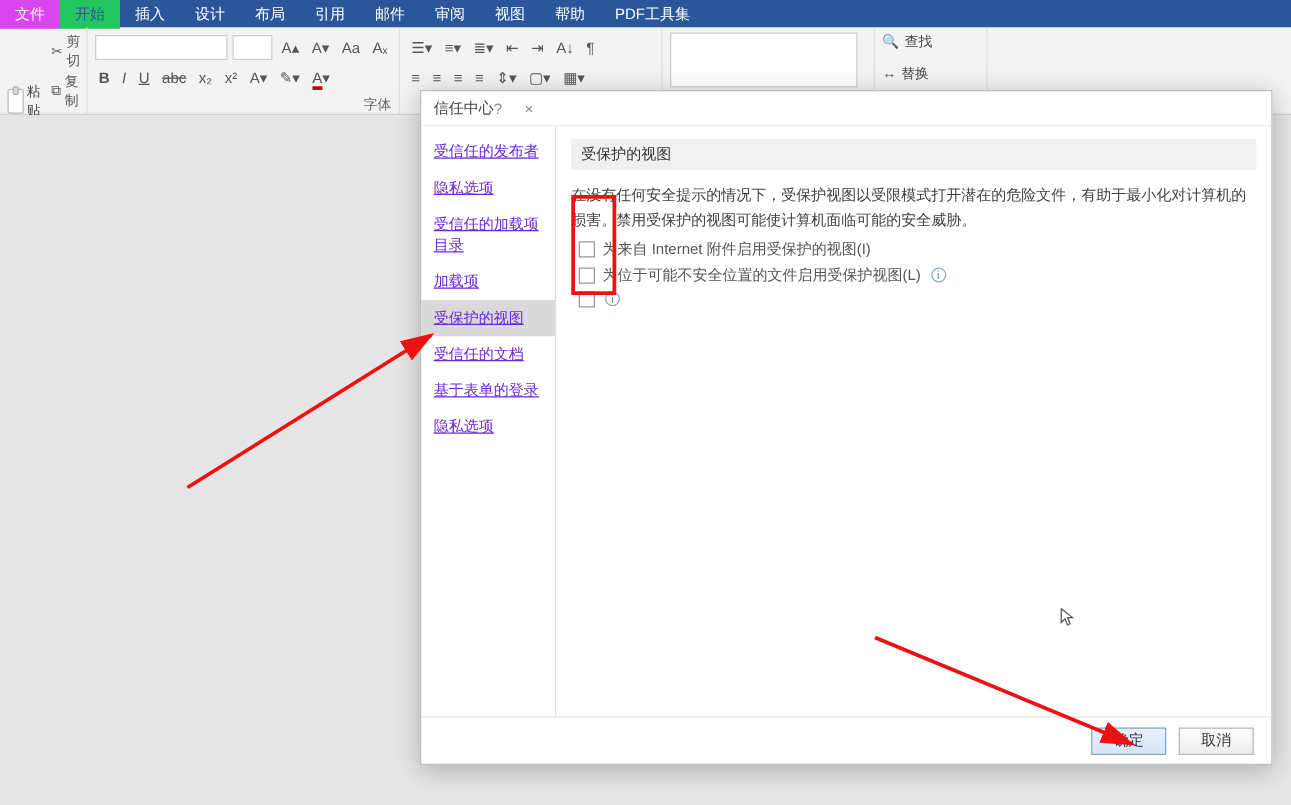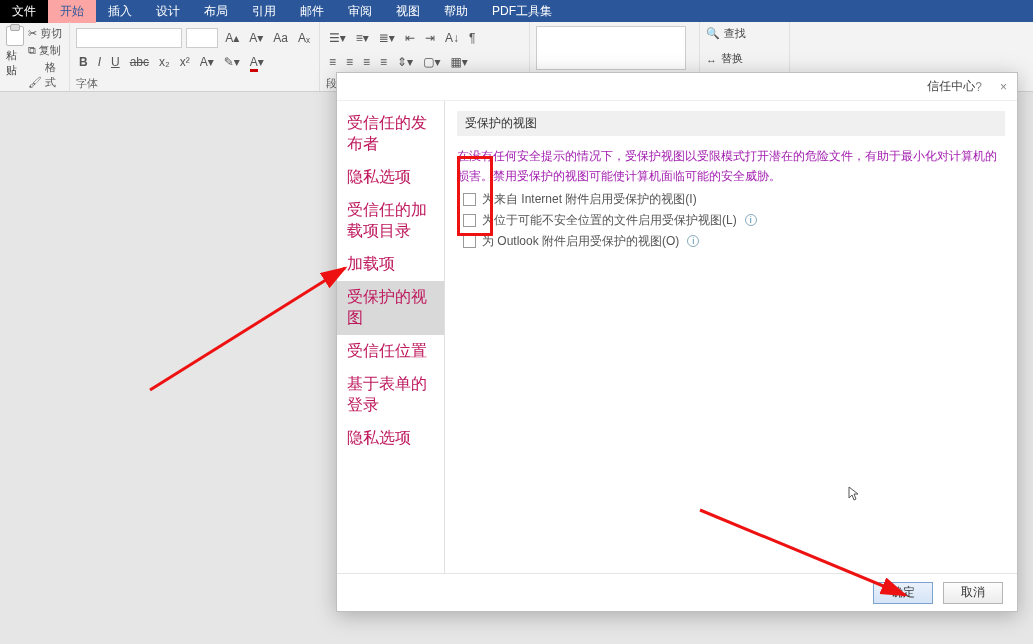--- a/index.html
+++ b/index.html
@@ -1,32 +1,32 @@
 <!DOCTYPE html>
 <html><head>
 <meta charset="utf-8">
 <style>
   * { box-sizing: border-box; margin: 0; padding: 0; }
   body { font-family: "Microsoft YaHei", "Segoe UI", sans-serif; font-size: 12px; color: #333; background: #f3f3f3; width: 1033px; height: 644px; overflow: hidden; position: relative; }
 
   
   .ribbon-tabs { background: #2b579a; height: 22px; display: flex; align-items: center; color: #fff; font-size: 12px; padding-left: 0; }
   .ribbon-tabs .tab { padding: 3px 12px; cursor: pointer; }
-  .ribbon-tabs .tab.active { background: #fca5a5; color: #2b579a; }
-  .ribbon-tabs .tab.file { background: #000000; color: #fff; }
+  .ribbon-tabs .tab.active { background: #22c55e; color: #2b579a; }
+  .ribbon-tabs .tab.file { background: #d946ef; color: #fff; }
   .ribbon-tabs .search-hint { display: flex; align-items: flex-end; gap: 4px; padding: 0 10px; color: #cde; margin-top: 48px; }
   .ribbon-tabs .bulb { width: 12px; height: 12px; }
 
   
   .ribbon-body { background: #f3f3f3; height: 70px; border-bottom: 1px solid #d0d0d0; display: flex; }
   .ribbon-group { border-right: 1px solid #e0e0e0; padding: 4px 6px 0 6px; display: flex; flex-direction: column; justify-content: space-between; }
-  .ribbon-group .label { text-align: left; color: #666; font-size: 11px; padding: 2px 0 1px 0; }
+  .ribbon-group .label { text-align: right; color: #666; font-size: 11px; padding: 2px 0 1px 0; }
   .clip-group { width: 70px; }
   .clip-group .row { display: flex; gap: 4px; }
-  .clip-group .paste { display:flex; flex-direction:column; align-items:center; gap:2px; color:#444; font-size:11px; cursor:pointer; }
+  .clip-group .paste { display:flex; flex-direction:row; align-items:center; gap:2px; color:#444; font-size:11px; cursor:pointer; }
   .paste-icon { width:18px; height:20px; border:1px solid #bbb; background:#fff; position:relative; border-radius:2px; }
   .paste-icon::before{content:'';position:absolute;top:-3px;left:3px;right:3px;height:5px;background:#ddd;border:1px solid #aaa;border-radius:2px;}
   .clip-mini { display:flex; flex-direction:column; gap:2px; font-size:11px; color:#555;}
   .clip-mini span{cursor:pointer; display:flex; align-items:center; gap:3px;}
 
   .font-group { width: 250px; }
   .font-row { display:flex; align-items:center; gap:4px; height:24px; }
   .font-combo { border:1px solid #ccc; background:#fff; height:20px; width:110px; font-size:11px; padding:0 4px; display:flex; align-items:center; color:#888;}
   .size-combo { border:1px solid #ccc; background:#fff; height:20px; width:34px; font-size:11px; display:flex; align-items:center; justify-content:center; color:#888;}
   .btn { padding:2px 3px; color:#555; cursor:pointer; font-size:12px; }
@@ -41,30 +41,30 @@
   .style-box { border:1px solid #ccc; background:#fff; width:150px; height:44px;}
 
   .edit-group { width:90px; display:flex; flex-direction:column; gap:3px; padding-top:4px; font-size:11px; color:#444;}
   .edit-group span{cursor:pointer; display:flex; align-items:center; gap:4px;}
 
   
   .doc-area { position:absolute; top:92px; left:0; right:0; bottom:0; background:#e6e6e6; }
 
   
   .dialog { position:absolute; top:72px; left:336px; width:682px; height:540px; background:#fff; border:1px solid #bfbfbf; box-shadow:0 4px 20px rgba(0,0,0,.25);}
-  .dialog-title { height:28px; display:flex; align-items:center; justify-content:flex-end; padding:0 10px; border-bottom:1px solid #eee; font-size:12px; color:#444;}
+  .dialog-title { height:28px; display:flex; align-items:center; justify-content:flex-start; padding:0 10px; border-bottom:1px solid #eee; font-size:12px; color:#444;}
   .dialog-title .right{display:flex; gap:18px; color:#888;}
   .dialog-title .right span{cursor:pointer;}
   .dialog-body { display:flex; height:472px; }
   .dlg-left { width:108px; border-right:1px solid #e0e0e0; padding:6px 0;}
-  .dlg-left .item { padding:6px 10px; font-size:16px; color:#be185d; cursor:pointer;}
+  .dlg-left .item { padding:6px 10px; font-size:12px; color:#6d28d9; cursor:pointer;text-decoration:underline;}
   .dlg-left .item.sel { background:#d9d9d9;}
   .dlg-right { flex:1; padding:10px 12px; font-size:12px; color:#444;}
   .sect-head { background:#f0f0f0; padding:4px 8px; font-size:12px; color:#333; margin-bottom:10px;}
-  .desc { line-height:1.7; color:#a21caf; margin-bottom:4px;}
+  .desc { line-height:1.7; color:#404040; margin-bottom:4px;}
   .chk-row { display:flex; align-items:center; gap:6px; margin:4px 0 4px 6px; color:#555;}
   .chk { width:13px; height:13px; border:1px solid #999; background:#fff; cursor:pointer;}
   .info-ic{ width:12px; height:12px; border:1px solid #8ab; border-radius:50%; display:inline-flex; align-items:center; justify-content:center; font-size:9px; color:#48a; margin-left:2px;}
 
   .dialog-foot { height:38px; border-top:1px solid #e5e5e5; display:flex; align-items:center; justify-content:flex-end; gap:10px; padding:0 14px;}
   .dlg-btn { width:60px; height:22px; border:1px solid #b5b5b5; background:linear-gradient(#fdfdfd,#ececec); cursor:pointer; font-size:12px; color:#333; display:flex; align-items:center; justify-content:center;}
   .dlg-btn.primary{ border-color:#7da2ce; background:linear-gradient(#eaf1fb,#d5e4f7);} 
 
   
   .anno { position:absolute; pointer-events:none; }
@@ -184,39 +184,38 @@
       <span>×</span>
     </div>
   </div>
   <div class="dialog-body">
     <div class="dlg-left">
       <div class="item">受信任的发布者</div>
       <div class="item">隐私选项</div>
       <div class="item">受信任的加载项目录</div>
       <div class="item">加载项</div>
       <div class="item sel">受保护的视图</div>
-      <div class="item">受信任位置</div>
+      <div class="item">受信任的文档</div>
       <div class="item">基于表单的登录</div>
       <div class="item">隐私选项</div>
     </div>
     <div class="dlg-right">
       <div class="sect-head">受保护的视图</div>
       <div class="desc">在没有任何安全提示的情况下，受保护视图以受限模式打开潜在的危险文件，有助于最小化对计算机的损害。禁用受保护的视图可能使计算机面临可能的安全威胁。</div>
       <div class="chk-row">
         <div class="chk"></div>
         <span>为来自 Internet 附件启用受保护的视图(I)</span>
       </div>
       <div class="chk-row">
         <div class="chk"></div>
         <span>为位于可能不安全位置的文件启用受保护视图(L)</span>
         <span class="info-ic">i</span>
       </div>
       <div class="chk-row">
         <div class="chk"></div>
-        <span>为 Outlook 附件启用受保护的视图(O)</span>
         <span class="info-ic">i</span>
       </div>
     </div>
   </div>
   <div class="dialog-foot">
     <div class="dlg-btn primary">确定</div>
     <div class="dlg-btn">取消</div>
   </div>
 </div>
 

